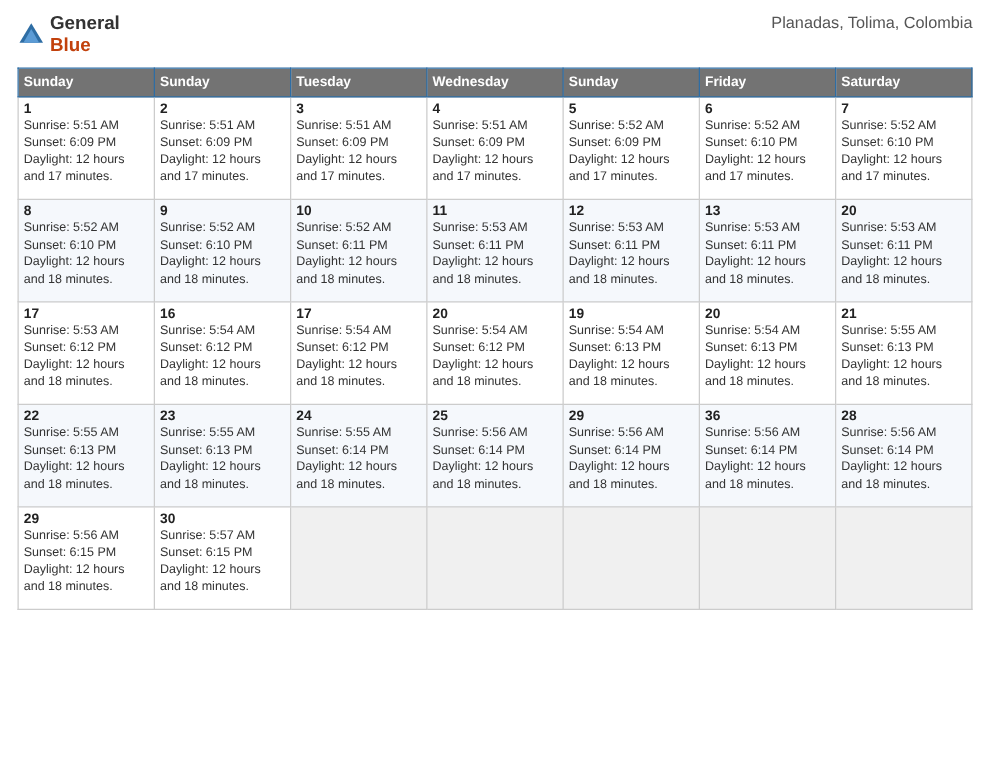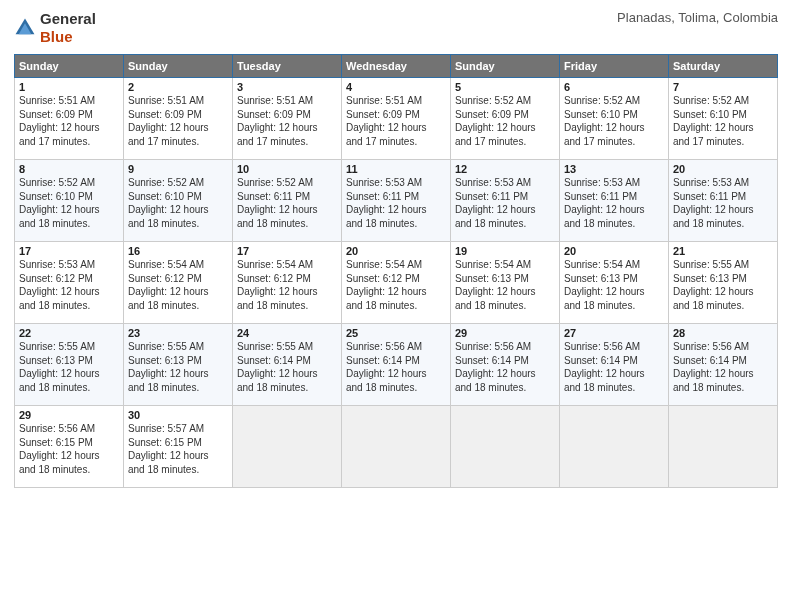--- a/index.html
+++ b/index.html
@@ -236,21 +236,21 @@
           </td>
           <td>
             <span class="day-num">25</span>
             <div class="day-info">Sunrise: 5:56 AM<br>Sunset: 6:14 PM<br>Daylight: 12 hours and 18 minutes.</div>
           </td>
           <td>
             <span class="day-num">29</span>
             <div class="day-info">Sunrise: 5:56 AM<br>Sunset: 6:14 PM<br>Daylight: 12 hours and 18 minutes.</div>
           </td>
           <td>
-            <span class="day-num">27</span>
+            <span class="day-num">36</span>
             <div class="day-info">Sunrise: 5:56 AM<br>Sunset: 6:14 PM<br>Daylight: 12 hours and 18 minutes.</div>
           </td>
           <td>
             <span class="day-num">28</span>
             <div class="day-info">Sunrise: 5:56 AM<br>Sunset: 6:14 PM<br>Daylight: 12 hours and 18 minutes.</div>
           </td>
         </tr>
         <tr>
           <td>
             <span class="day-num">29</span>

